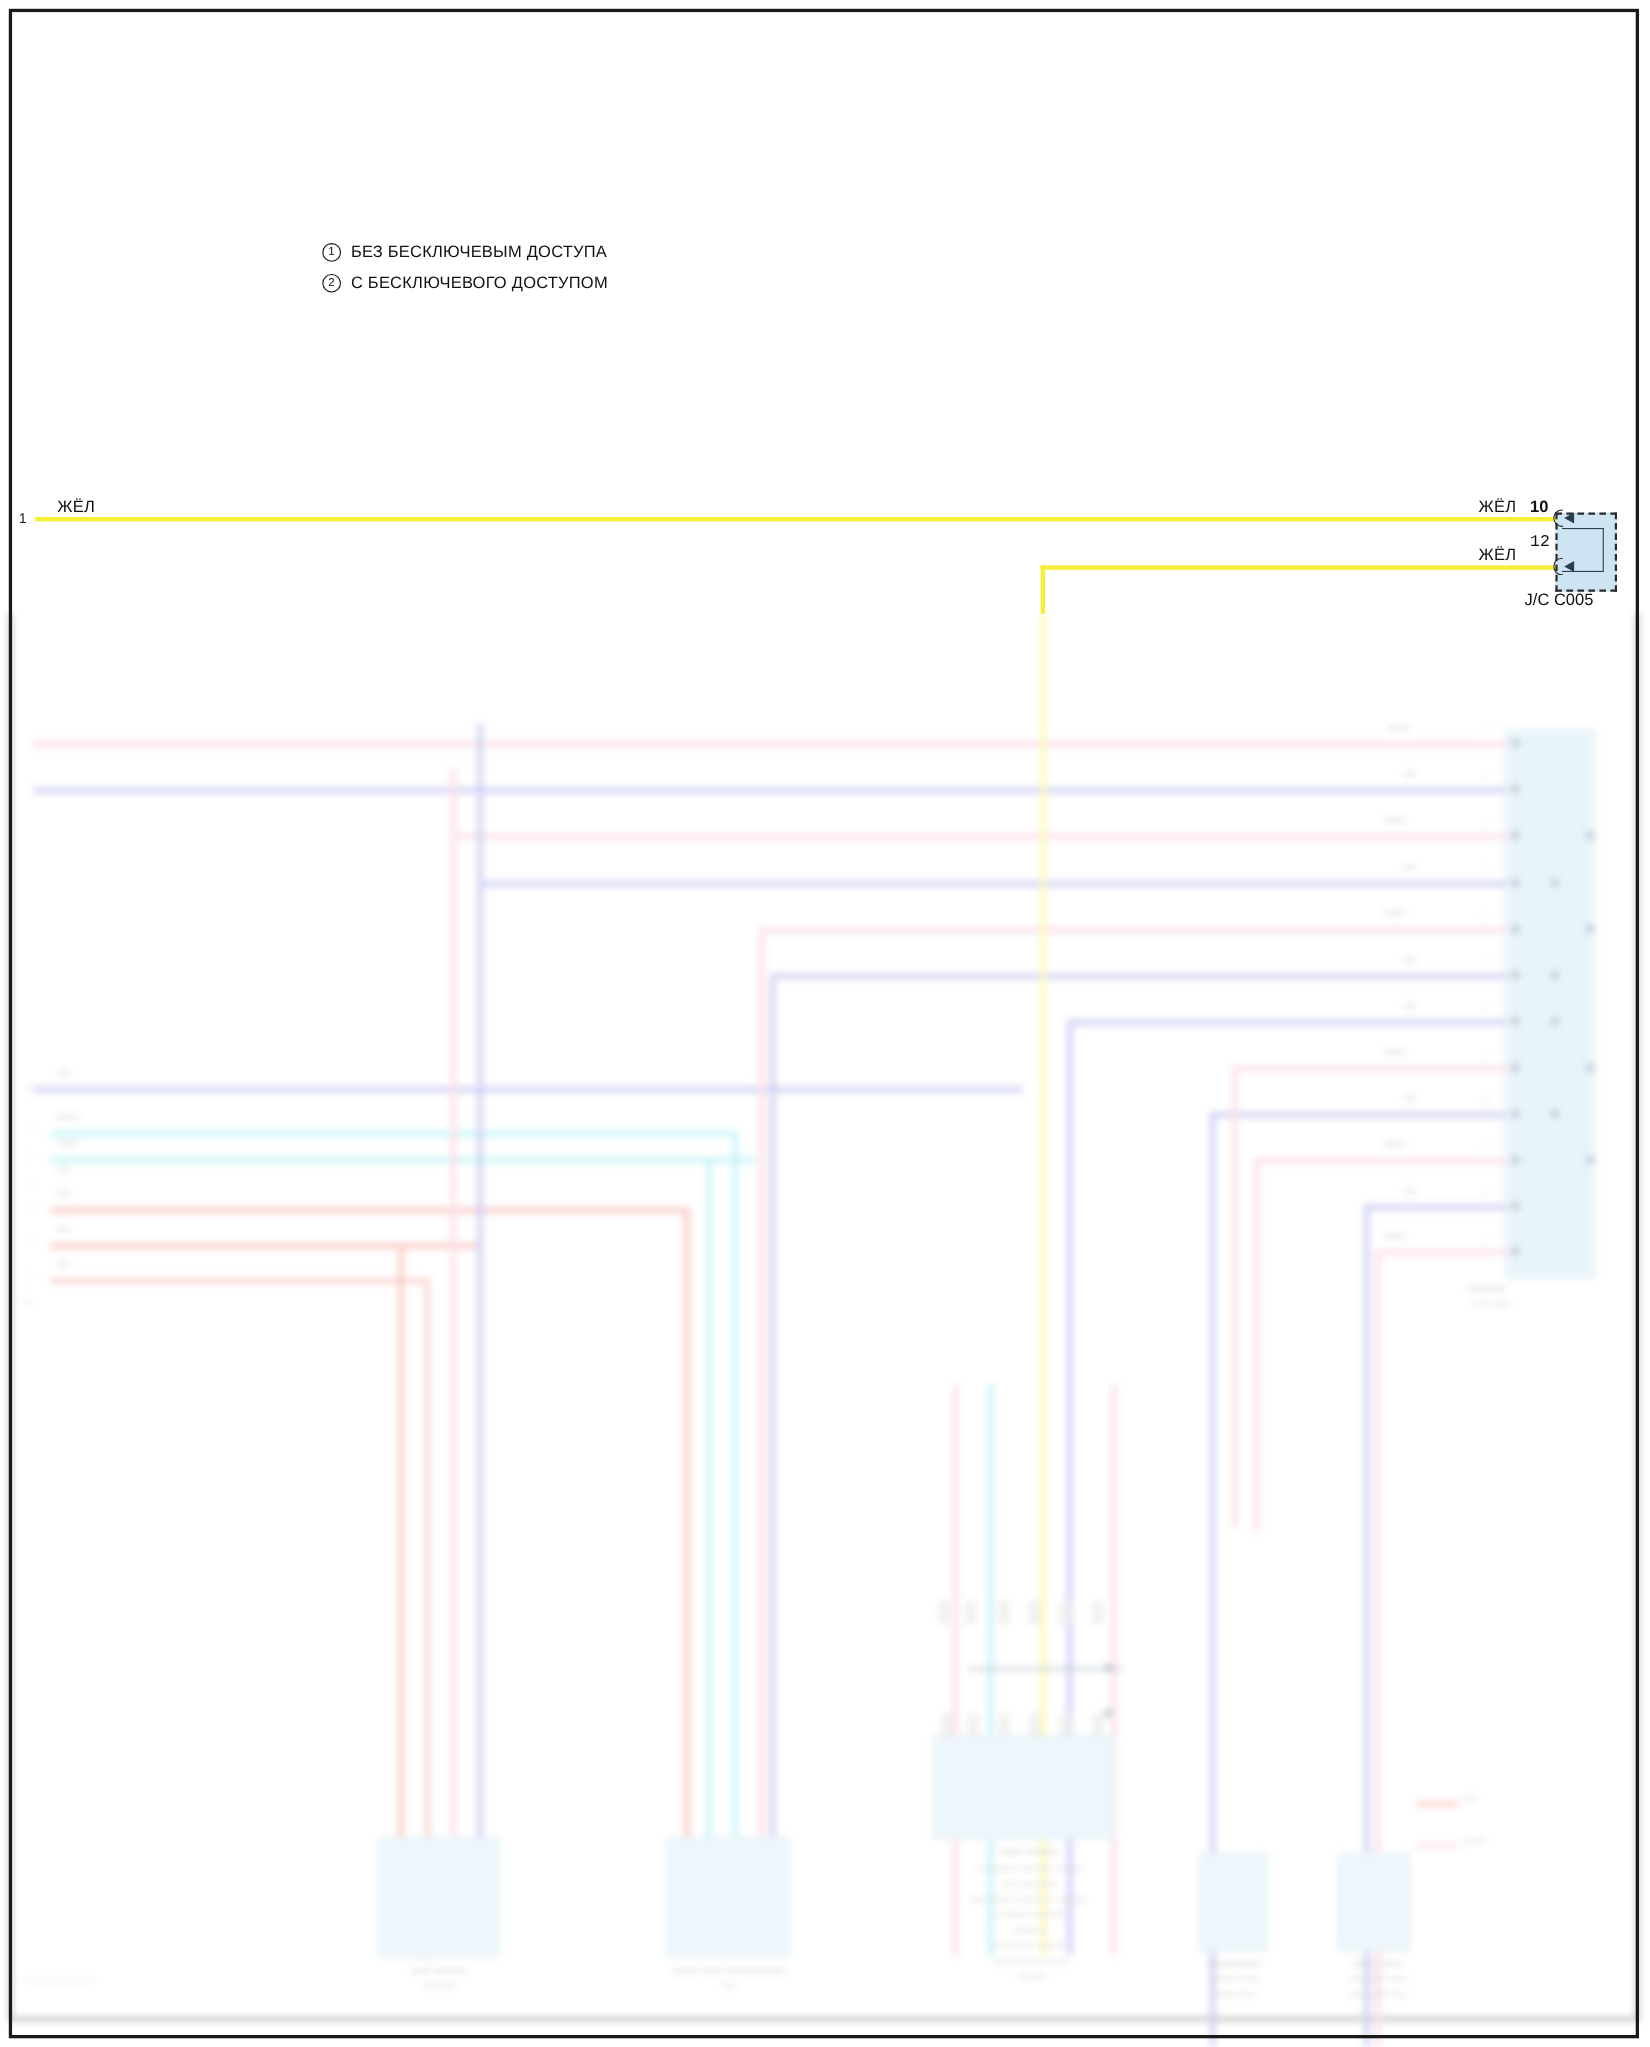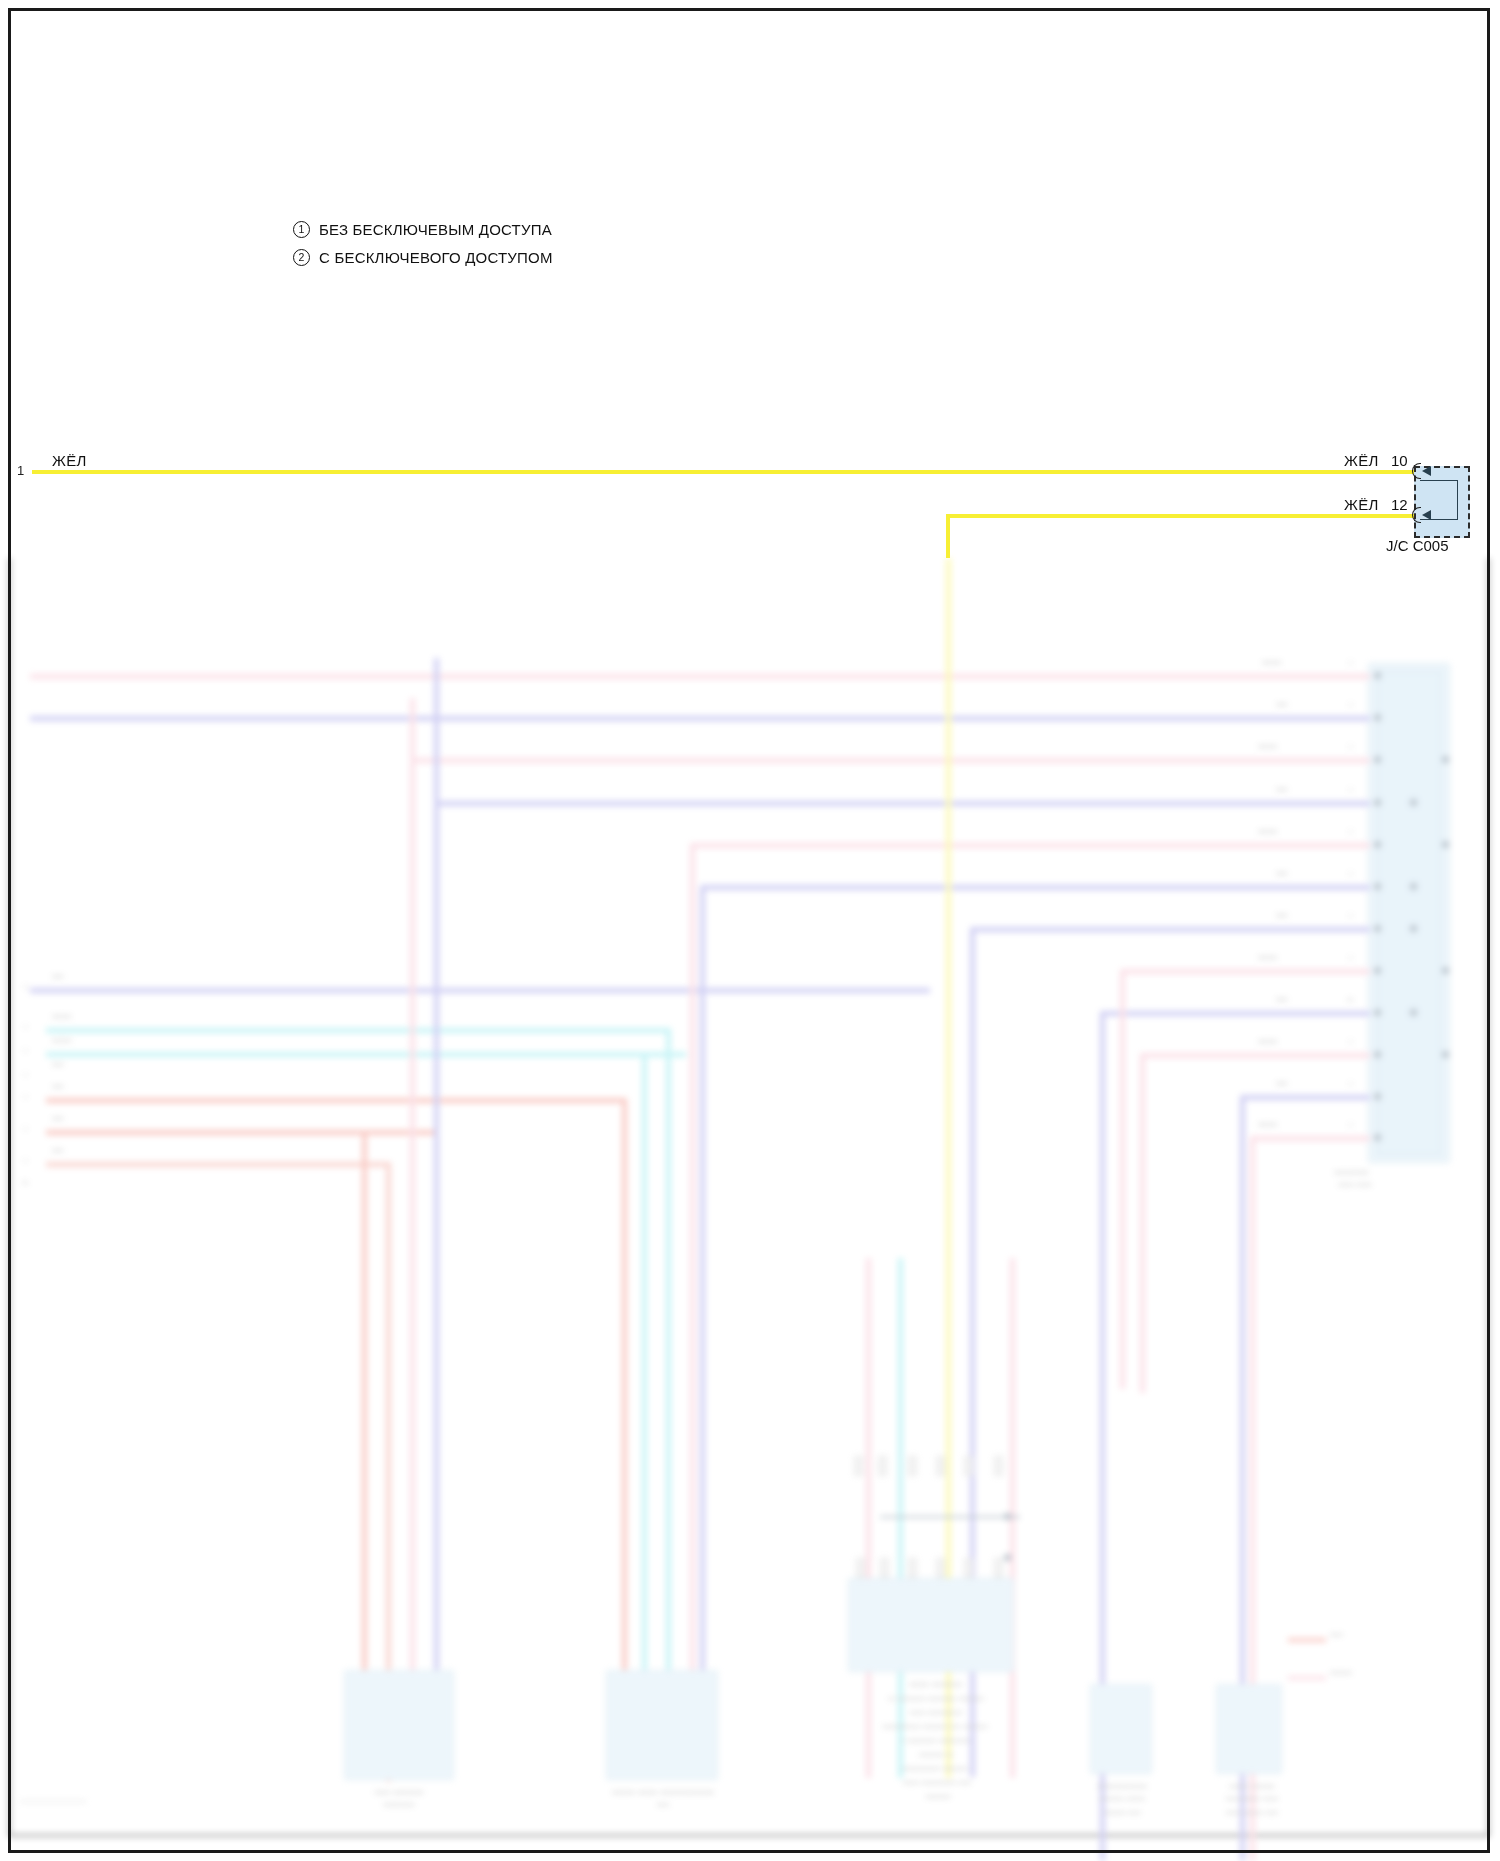--- a/index.html
+++ b/index.html
@@ -385,26 +385,26 @@
     <span class="wlabel" style="left:52px; top:452px;">ЖЁЛ</span>
     <div class="wire-yellow" style="left:32px; top:470px; width:1382px;"></div>
 
     <div class="wire-yellow" style="left:946px; top:514px; width:468px;"></div>
     <div class="wire-yellow-v" style="left:946px; top:514px; height:44px;"></div>
 
     <div class="jc-box"></div>
     <div class="jc-inner"></div>
 
     <span class="wlabel" style="left:1344px; top:452px;">ЖЁЛ</span>
-    <span class="pnum" style="left:1391px; top:452px;">10</span>
+    <span class="pnum" style="left:1391px; top:452px;font-weight:bold;">10</span>
     <div class="socket" style="left:1412px; top:463px;"></div>
     <div class="arrow" style="left:1422px; top:466px;"></div>
 
     <span class="wlabel" style="left:1344px; top:496px;">ЖЁЛ</span>
-    <span class="pnum" style="left:1391px; top:496px;">12</span>
+    <span class="pnum" style="left:1391px; top:484px;font-family:Liberation Mono, monospace;">12</span>
     <div class="socket" style="left:1412px; top:507px;"></div>
     <div class="arrow" style="left:1422px; top:510px;"></div>
 
     <span class="jc-label">J/C C005</span>
 
     <div class="page-border"></div>
   </div>
 
 </div>
 

